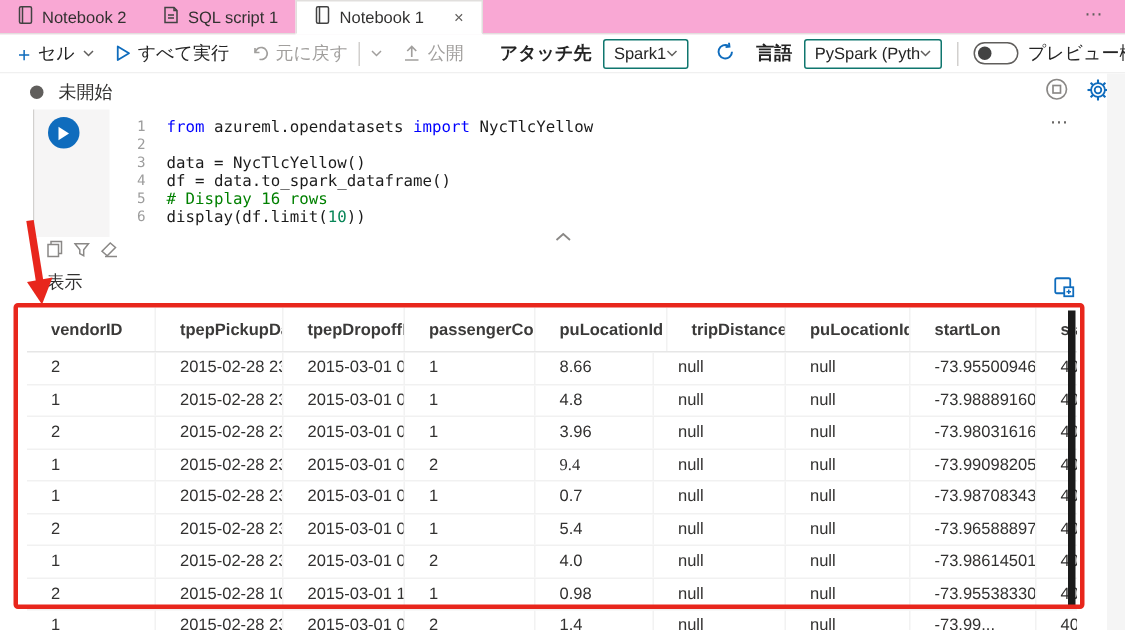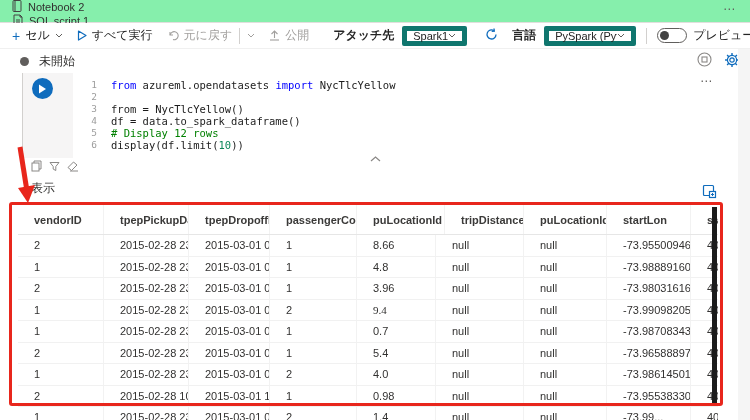--- a/index.html
+++ b/index.html
@@ -2,39 +2,39 @@
 <html><head>
 <meta charset="utf-8">
 <style>
   * { margin:0; padding:0; box-sizing:border-box; }
   html,body { width:750px; height:420px; overflow:hidden; background:#fff;
     font-family:"Liberation Sans","DejaVu Sans",sans-serif; }
   #app { position:relative; width:750px; height:420px; background:#fff; }
 
   
   .tabbar { position:absolute; left:0; top:0; width:750px; height:23px;
-    background:#86efac; border-bottom:1px solid #e1dfdd; display:flex;flex-direction:column; }
+    background:#f9a8d4; border-bottom:1px solid #e1dfdd; display:flex; }
   .tab { height:23px; display:flex; align-items:center; gap:6px; padding:0 12px;
     font-size:11px; color:#323130; cursor:pointer; }
   .tab.active { background:#fff; border:1px solid #e1dfdd; border-bottom:1px solid #fff;
     margin-bottom:-1px; }
   .tab .close { color:#605e5c; font-size:11px; margin-left:14px; }
   .tab-overflow { position:absolute; right:14px; top:2px; color:#605e5c; font-size:12px;
     letter-spacing:1px; }
 
   
   .toolbar { position:absolute; left:0; top:23px; width:750px; height:26px; background:#fff;
     display:flex; align-items:center; padding-left:12px; font-size:12px; color:#242424;
     border-bottom:1px solid #f0f0f0; }
   .tbtn { display:flex; align-items:center; gap:5px; margin-right:14px; white-space:nowrap; cursor:pointer; }
   .tbtn.disabled { color:#a19f9d; cursor:default; }
   .blue { color:#0f6cbd; }
   .vsep { width:1px; height:16px; background:#d2d0ce; margin:0 10px 0 0; }
   .label-strong { font-weight:bold; margin-right:8px; white-space:nowrap; }
-  .select { display:flex; align-items:center; justify-content:space-between; border:5px solid #0f766e;
+  .select { display:flex; align-items:center; justify-content:space-between; border:1px solid #0f766e;
     border-radius:2px; height:20px; padding:0 6px; font-size:11px; color:#242424;
     background:#fff; cursor:pointer; white-space:nowrap; }
   .sel-attach { width:96px; margin-right:12px; }
   .sel-lang { width:92px; margin-right:10px; }
   .toggle { width:30px; height:15px; border:1px solid #605e5c; border-radius:8px;
     position:relative; margin-right:6px; cursor:pointer; flex:none; }
   .toggle .knob { position:absolute; left:2px; top:2px; width:9px; height:9px;
     border-radius:50%; background:#424242; }
   .right-cluster { margin-left:auto; display:flex; align-items:center; padding-right:2px; }
   .icon-gap { margin:0 6px; cursor:pointer; flex:none; }
@@ -231,23 +231,23 @@
       <div class="runbtn">
         <svg width="9" height="10" viewBox="0 0 9 10">
             <path d="M1 0.5l7 4.5-7 4.5z" fill="#fff"></path>
           </svg>
       </div>
     </div>
     <div class="code-area">
       <div>
           <div class="code-line"><span class="ln">1</span><span class="tk-kw">from</span><span class="tk-pl"> azureml.opendatasets </span><span class="tk-kw">import</span><span class="tk-pl"> NycTlcYellow</span></div>
           <div class="code-line"><span class="ln">2</span></div>
-          <div class="code-line"><span class="ln">3</span><span class="tk-pl">from = NycTlcYellow()</span></div>
+          <div class="code-line"><span class="ln">3</span><span class="tk-pl">data = NycTlcYellow()</span></div>
           <div class="code-line"><span class="ln">4</span><span class="tk-pl">df = data.to_spark_dataframe()</span></div>
-          <div class="code-line"><span class="ln">5</span><span class="tk-com"># Display 12 rows</span></div>
+          <div class="code-line"><span class="ln">5</span><span class="tk-com"># Display 16 rows</span></div>
           <div class="code-line"><span class="ln">6</span><span class="tk-pl">display(df.limit(</span><span class="tk-num">10</span><span class="tk-pl">))</span></div>
         </div>
     </div>
   </div>
   <span class="cell-more">⋯</span>
   <span class="collapse-chev">
     <svg width="11" height="6" viewBox="0 0 11 6">
         <path d="M1 5l4.5-4L10 5" fill="none" stroke="#8a8886" stroke-width="1.2"></path>
       </svg>
   </span>

